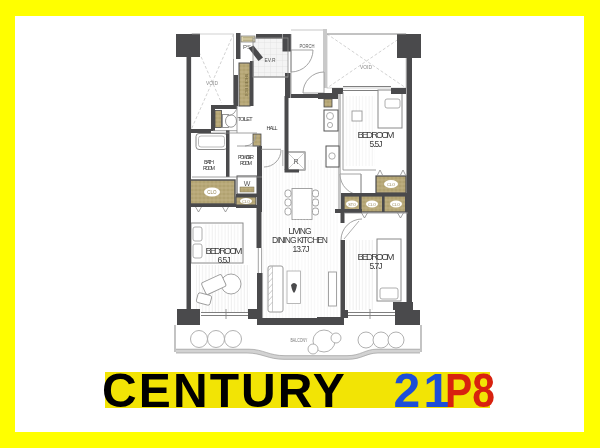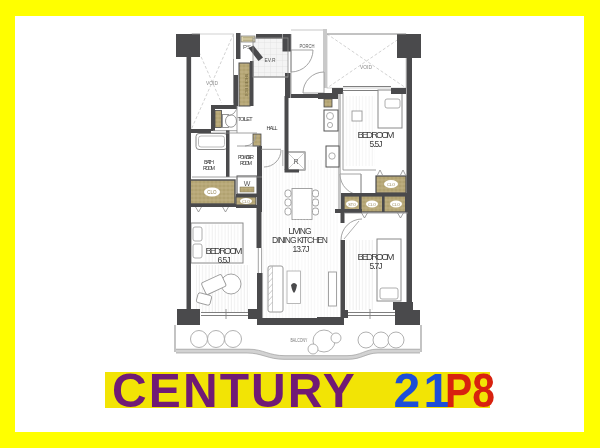--- a/index.html
+++ b/index.html
@@ -1,21 +1,21 @@
 <!DOCTYPE html>
 <html><head>
 <meta charset="utf-8">
 <style>
   html,body{margin:0;padding:0;}
   body{width:600px;height:448px;background:#ffff00;overflow:hidden;font-family:"Liberation Sans",sans-serif;}
   .inner{position:absolute;left:15px;top:16px;width:569px;height:416px;background:#ffffff;}
   svg{position:absolute;left:0;top:0;}
   .banner{position:absolute;left:105px;top:372px;width:385px;height:36px;background:#f2e405;}
   .ctext{position:absolute;top:367px;font-weight:bold;font-size:48px;line-height:48px;white-space:nowrap;}
-  .c21{left:112px;color:#701a75;letter-spacing:2.1px;}
+  .c21{left:102px;color:#000000;letter-spacing:2.1px;}
   .n21{left:393.5px;color:#1d4ed8;letter-spacing:3.3px;}
   .p8{left:444.5px;color:#d8220f;transform:scaleX(0.85);transform-origin:0 0;letter-spacing:0px;}
 </style>
 </head>
 <body>
 <div class="inner"></div>
 <svg width="600" height="448" viewBox="0 0 600 448">
   <defs>
     <pattern id="tanh" width="4" height="4" patternUnits="userSpaceOnUse">
       <rect width="4" height="4" fill="#b9a97a"></rect>

